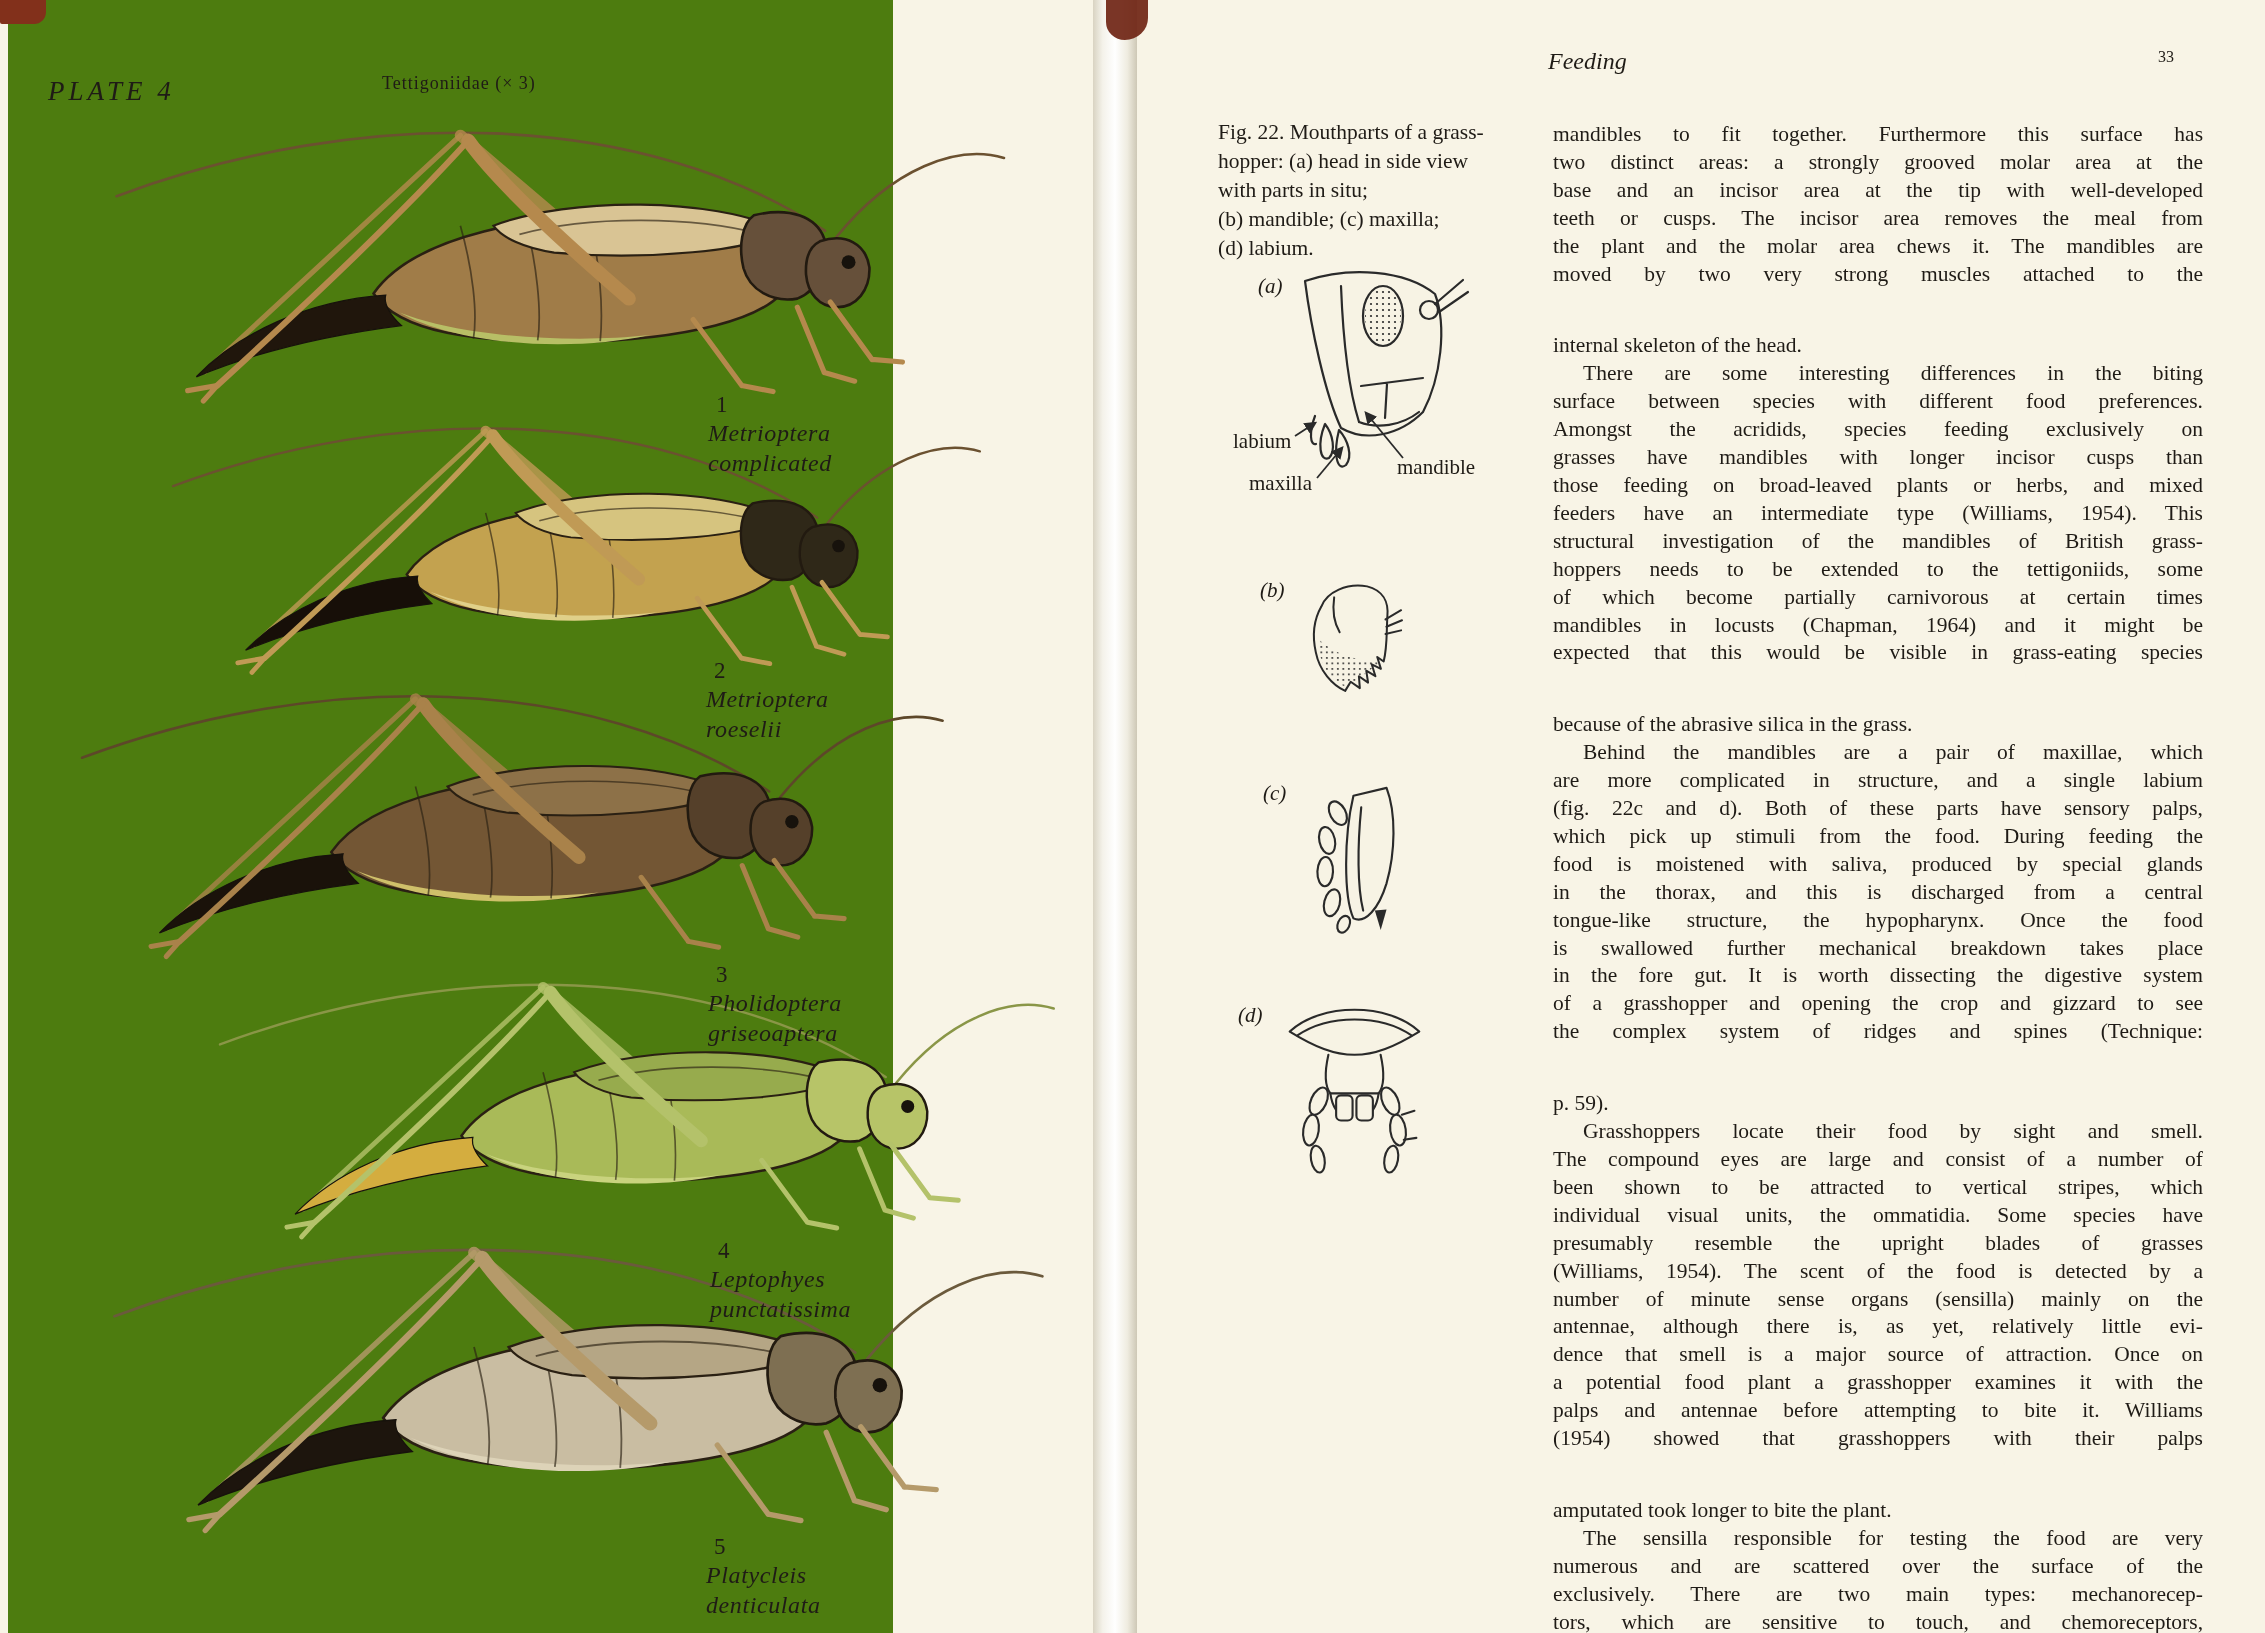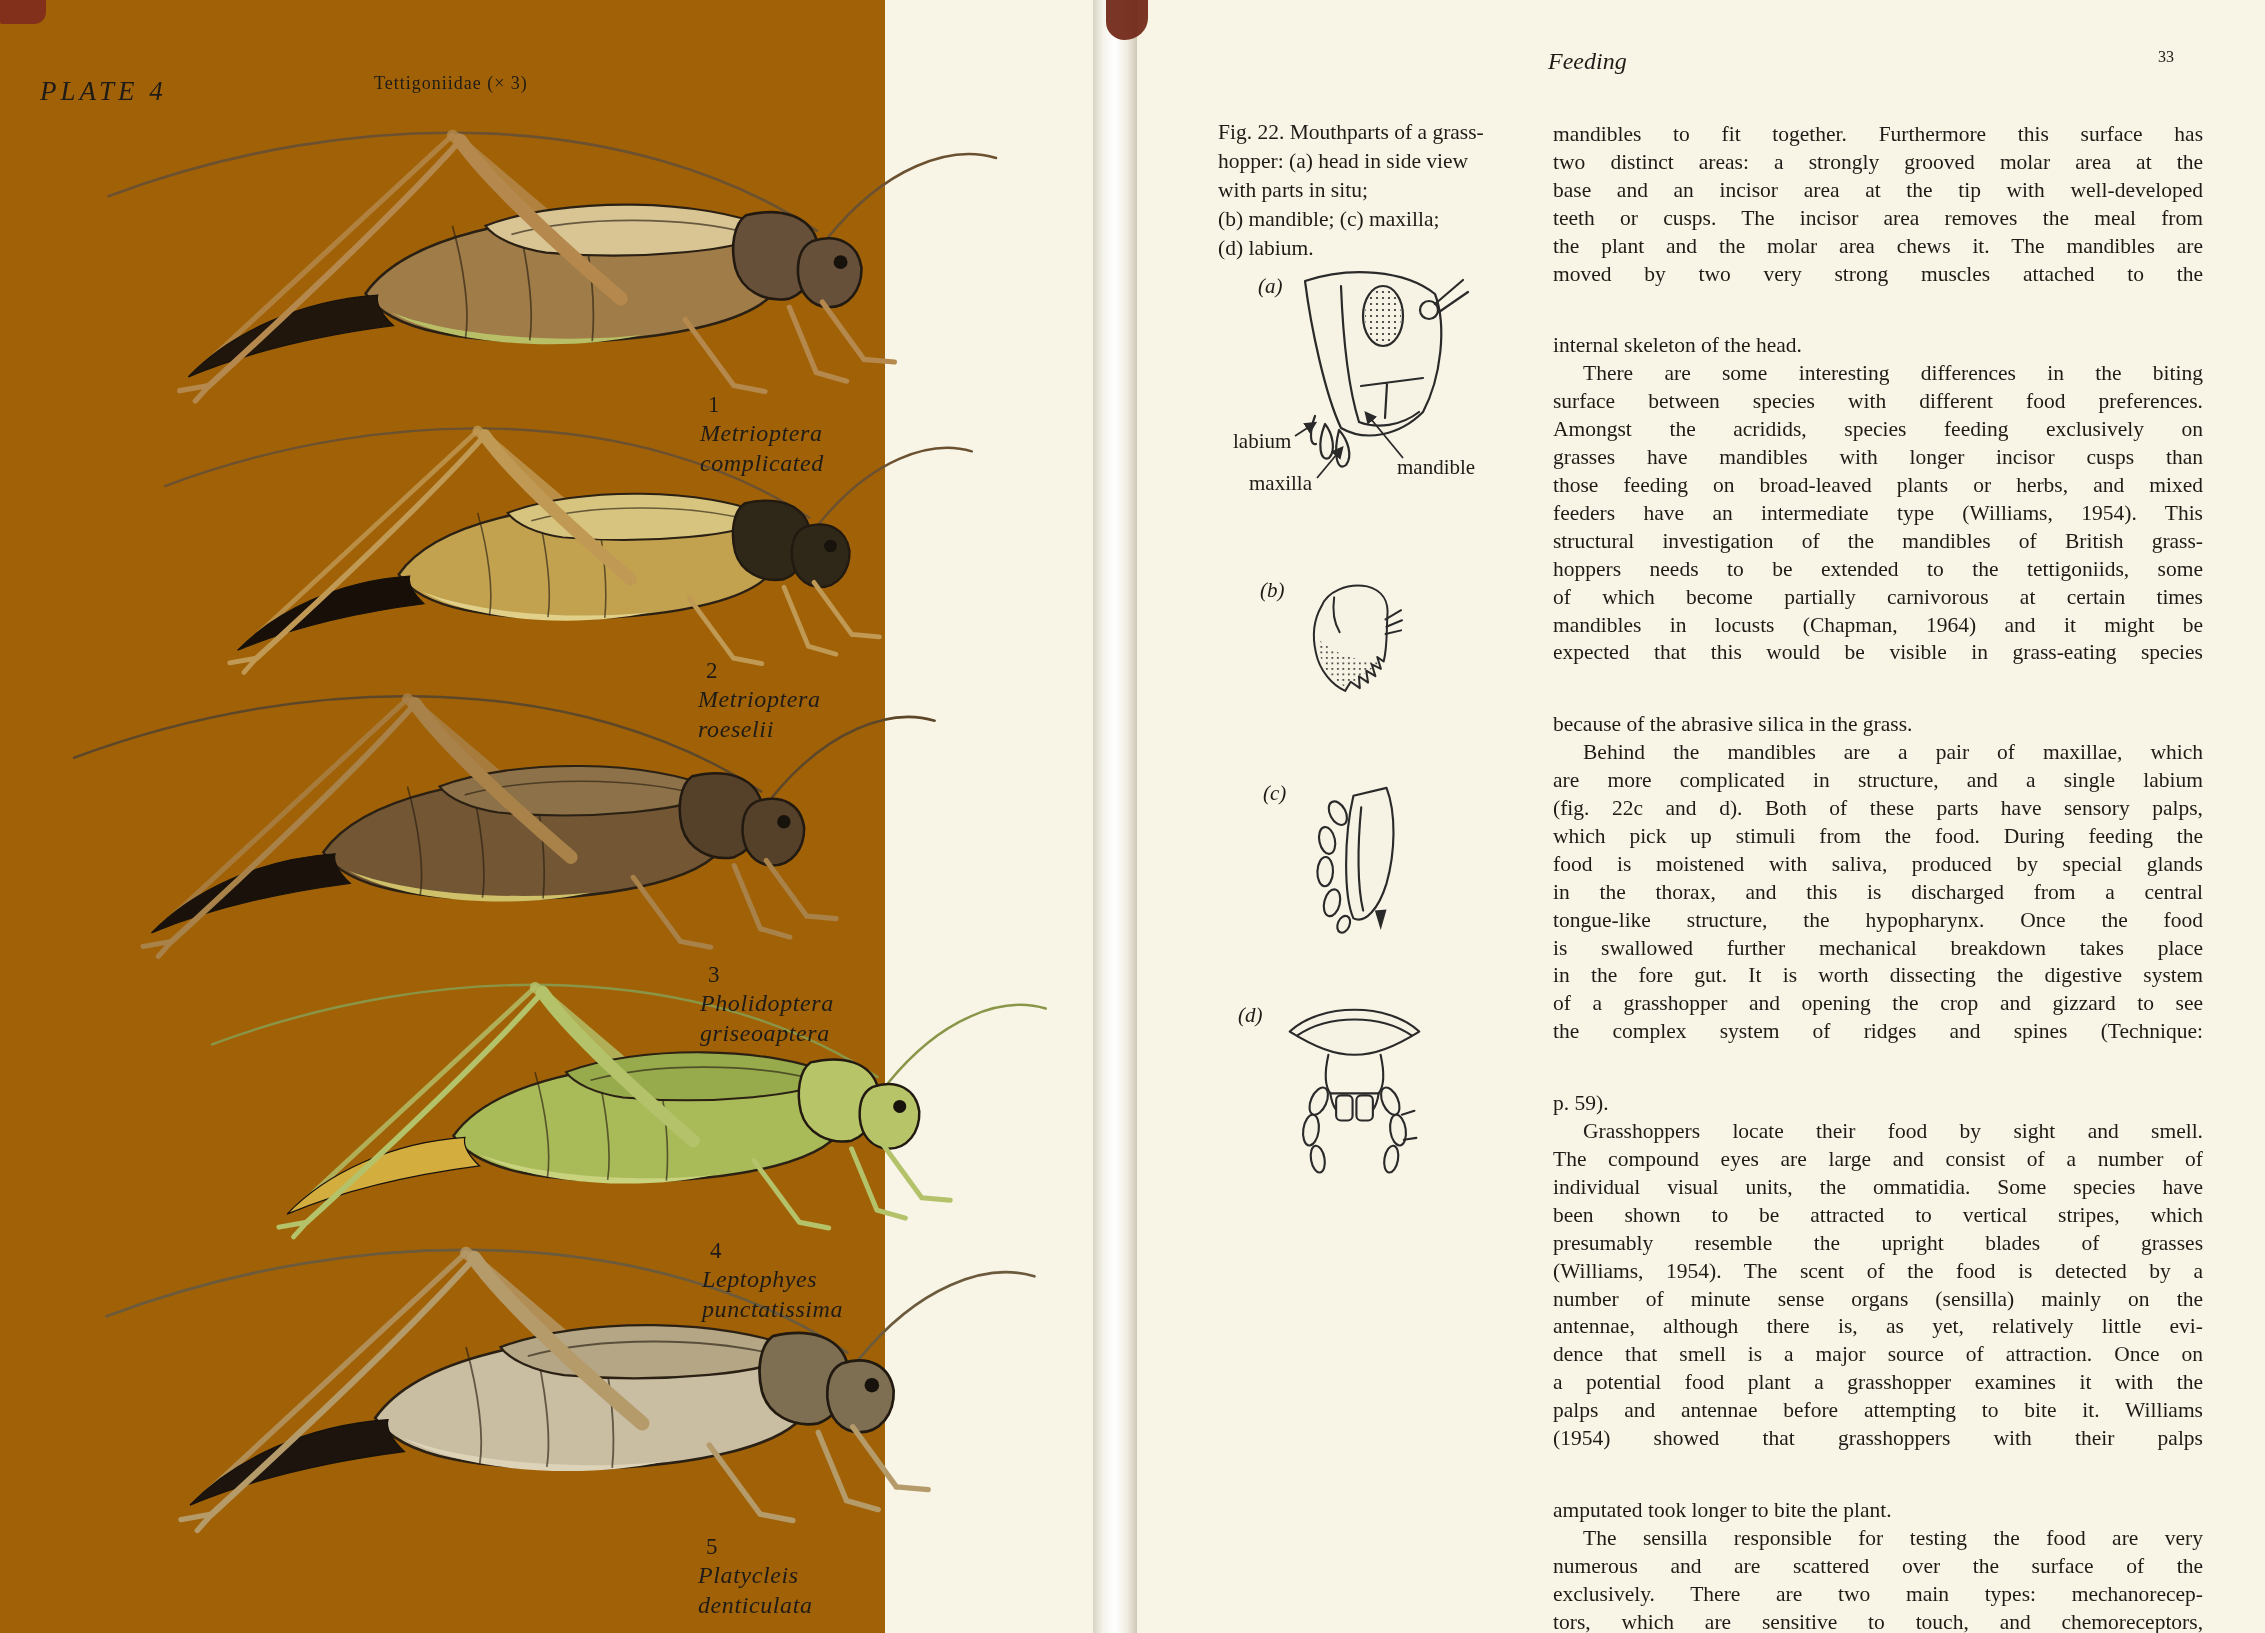--- a/index.html
+++ b/index.html
@@ -1,19 +1,19 @@
 <!DOCTYPE html>
 <html><head>
 <meta charset="utf-8">
 <style>
   html,body{margin:0;padding:0;background:#e8e4d6;}
   .spread{position:relative;width:2265px;height:1633px;background:#f8f4e6;overflow:hidden;
           font-family:"Liberation Serif","DejaVu Serif",serif;color:#1f1b16;}
   .page{position:absolute;top:0;height:100%;}
-  .page.left{left:0;width:885px;background:#a16207;}
+  .page.left{left:8px;width:885px;background:#4d7c0f;}
   .gutter{position:absolute;left:1093px;top:0;width:44px;height:100%;
           background:linear-gradient(90deg,#d9d3c2 0%,#f4f2ea 22%,#ffffff 50%,#efece0 78%,#cec8b6 100%);}
   .mark1{position:absolute;left:0;top:0;width:46px;height:24px;background:#82301b;border-radius:0 0 12px 2px;}
   .mark2{position:absolute;left:1106px;top:0;width:42px;height:40px;background:#6f2414;border-radius:0 0 55% 45%;opacity:.92;}
 
   
   .plate-label{position:absolute;left:40px;top:76px;font-style:italic;font-size:27px;letter-spacing:4px;}
   .family-label{position:absolute;left:374px;top:73px;font-size:18px;letter-spacing:1px;}
   .running-head{position:absolute;left:1548px;top:48px;font-style:italic;font-size:24px;}
   .page-number{position:absolute;left:2158px;top:48px;font-size:16px;}
@@ -246,22 +246,22 @@
       <div class="tline">food is moistened with saliva, produced by special glands</div>
       <div class="tline">in the thorax, and this is discharged from a central</div>
       <div class="tline">tongue-like structure, the hypopharynx. Once the food</div>
       <div class="tline">is swallowed further mechanical breakdown takes place</div>
       <div class="tline">in the fore gut. It is worth dissecting the digestive system</div>
       <div class="tline">of a grasshopper and opening the crop and gizzard to see</div>
       <div class="tline">the complex system of ridges and spines (Technique:</div>
       <div class="tline plast">p. 59).</div>
       <div class="tline pind">Grasshoppers locate their food by sight and smell.</div>
       <div class="tline">The compound eyes are large and consist of a number of</div>
+      <div class="tline">been shown to be attracted to vertical stripes, which</div>
       <div class="tline">individual visual units, the ommatidia. Some species have</div>
-      <div class="tline">been shown to be attracted to vertical stripes, which</div>
       <div class="tline">presumably resemble the upright blades of grasses</div>
       <div class="tline">(Williams, 1954). The scent of the food is detected by a</div>
       <div class="tline">number of minute sense organs (sensilla) mainly on the</div>
       <div class="tline">antennae, although there is, as yet, relatively little evi-</div>
       <div class="tline">dence that smell is a major source of attraction. Once on</div>
       <div class="tline">a potential food plant a grasshopper examines it with the</div>
       <div class="tline">palps and antennae before attempting to bite it. Williams</div>
       <div class="tline">(1954) showed that grasshoppers with their palps</div>
       <div class="tline plast">amputated took longer to bite the plant.</div>
       <div class="tline pind">The sensilla responsible for testing the food are very</div>

